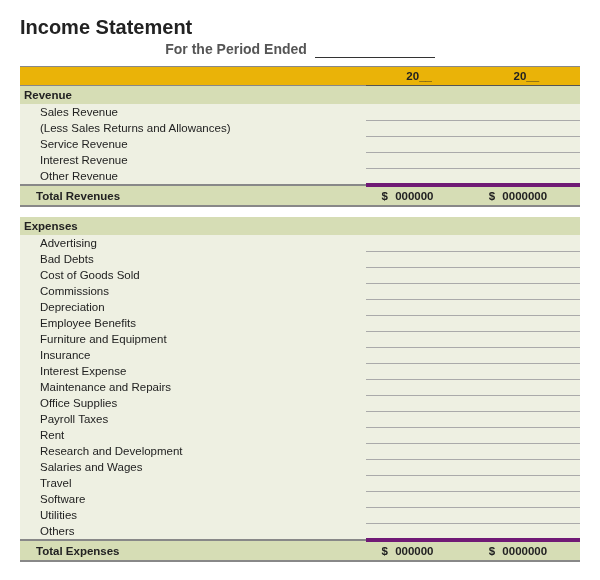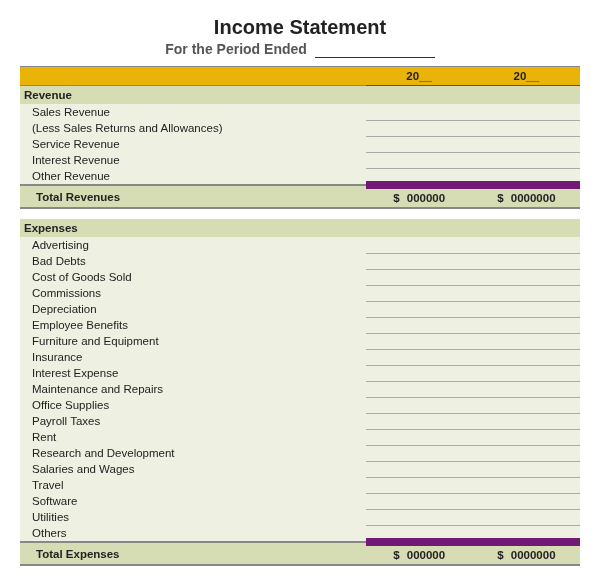--- a/index.html
+++ b/index.html
@@ -6,21 +6,20 @@
     body {
       font-family: Arial, sans-serif;
       font-size: 12px;
       background: #fff;
       width: 600px;
       min-height: 580px;
       padding: 10px 20px 20px 20px;
       color: #222;
     }
     .page-title {
-      text-align: center;
       font-size: 20px;
       font-weight: bold;
       margin-bottom: 2px;
       margin-top: 6px;
     }
     .period-line {
       text-align: center;
       font-size: 14px;
       font-weight: bold;
       color: #555;
@@ -56,31 +55,31 @@
     }
     .section-header td {
       background: #d6ddb5;
       font-weight: bold;
       padding: 3px 4px;
     }
     .data-row td {
       background: #eef0e2;
       padding: 2px 4px;
     }
-    .data-row td.indented { padding-left: 12px; }
+    .data-row td.indented { padding-left: 20px; }
     .total-row td {
       background: #d6ddb5;
       font-weight: bold;
       padding: 3px 16px;
       border-top: 2px solid #888;
       border-bottom: 2px solid #888;
     }
     .total-row td.total-amount {
-      text-align: center;
-      border-top: 8px solid #701a75;
+      text-align: left;
+      border-top: 4px solid #701a75;
       border-bottom: 2px solid #888;
     }
     .spacer-row td {
       background: #fff;
       padding: 5px 0;
       border: none;
     }
     .data-row td.amount {
       text-align: right;
     }

